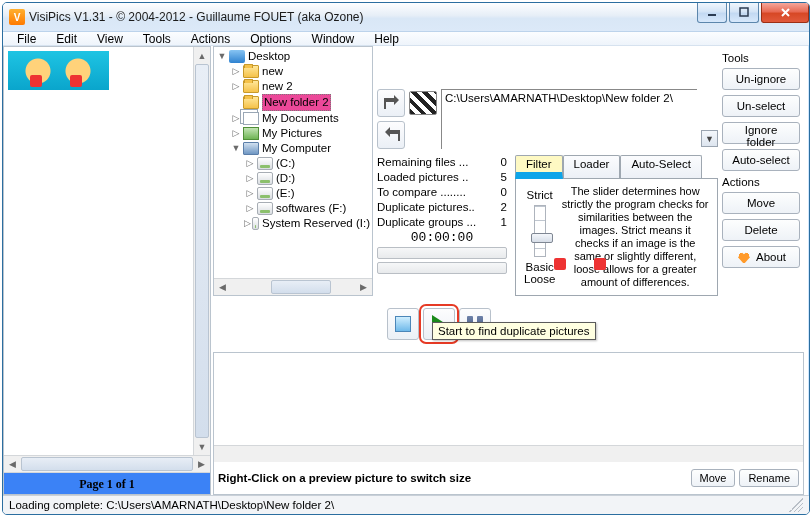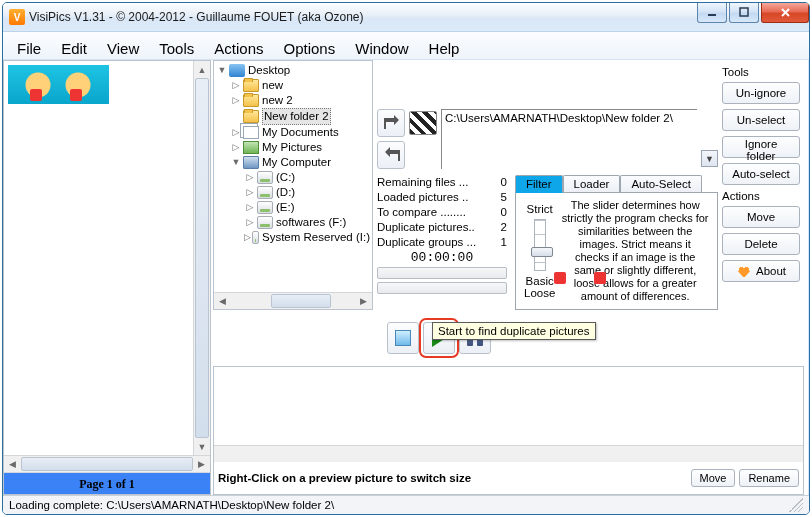--- a/index.html
+++ b/index.html
@@ -29,22 +29,22 @@
   }
   .winbtn + .winbtn { margin-left:2px;}
   .winbtn.close {
     width:48px;
     background:linear-gradient(#f5a79b,#e86b55 45%,#d74826 55%,#e1593b); color:#fff;
     border-color:#9c2e14;
   }
 
   
   .menubar {
-    height:28px; background:linear-gradient(#fbfdff,#eef4fb); border-bottom:1px solid #d6e2ef;
-    display:flex; align-items:flex-end; padding-left:6px; gap:4px; font-size:15px;
+    height:14px; background:linear-gradient(#fbfdff,#eef4fb); border-bottom:1px solid #d6e2ef;
+    display:flex; align-items:center; padding-left:6px; gap:4px; font-size:12px;
   }
   .menubar .mitem { padding:2px 8px; }
 
   
   .body { flex:1; display:grid;
     grid-template-columns: 208px 162px 345px 88px;
     grid-template-rows: 250px 56px 1fr;
     }
   .leftpane {
     grid-column:1; grid-row:1 / span 3;
@@ -94,21 +94,21 @@
   .ico-folder{ background:linear-gradient(#ffe79a,#f5c24a); border:1px solid #c89a2a; border-radius:1px;}
   .ico-folder::before{ content:""; position:absolute; left:0; top:-2px; width:7px; height:3px; background:#f5c24a; border:1px solid #c89a2a; border-bottom:none; border-radius:1px 1px 0 0;}
   .ico-drive{ background:linear-gradient(#fff,#d9dde1); border:1px solid #a7adb4; border-radius:2px;}
   .ico-drive::after{ content:""; position:absolute; left:2px; right:2px; bottom:1px; height:3px; background:#8cc06c; border-radius:1px;}
   .ico-mycomputer{ background:linear-gradient(#d0dfef,#6f97c3); border:1px solid #5b7ea8; border-radius:1px;}
   .ico-docs{ background:#fff; border:1px solid #9aa7b5; box-shadow: -2px -2px 0 #fff, -2px -2px 0 1px #9aa7b5;}
   .ico-pics{ background:linear-gradient(#c2e4b4,#6fb554); border:1px solid #4f8f37;}
   .tnode .lbl {}
   .tnode.selected{ background:#fff; }
   .sel-box{
-     border:1px dotted #7a7a7a; background:#e5e5e5; color:#000; padding:0 1px;
+     border:1px dotted #7a7a7a; background:#ec4899; color:#000; padding:0 1px;
   }
   .indent1{ padding-left:14px;} .indent2{ padding-left:28px;}
   .tree-hscroll{ position:absolute; left:0; right:0; bottom:0; height:17px; background:#f0f0f0; border-top:1px solid #d4d7da; display:flex;}
   .tree-hscroll .arr{ width:17px; display:flex;align-items:center;justify-content:center; color:#6a6a6a; font-size:9px;}
   .tree-hscroll .hthumb{ width:60px; background:linear-gradient(#e8eef6,#d3deec); border:1px solid #b9c4d1; border-radius:2px; margin:1px 0 1px 40px;}
 
   
   .center {
     grid-column:3; grid-row:1; position:relative; display:flex; flex-direction:column; padding-left:4px;justify-content:flex-end;
   }
@@ -137,21 +137,21 @@
   .pbar{ height:12px; border:1px solid #b9bec4; background:linear-gradient(#f6f7f8,#e8eaec); border-radius:2px; margin-bottom:3px;}
 
   .tabs{
     flex:1; display:flex; flex-direction:column;
   }
   .tabstrip{ display:flex; gap:0;}
   .tab{
     padding:2px 10px; border:1px solid #9ea7b0; border-bottom:none; background:linear-gradient(#fbfcfe,#ecf0f6);
     font-size:11.5px; border-radius:2px 2px 0 0;
   }
-  .tab.active{ background:#0ea5e9; position:relative; z-index:2; border-bottom:1px solid #0ea5e9; margin-bottom:-1px;}
+  .tab.active{ background:#fef9c3; position:relative; z-index:2; border-bottom:7px solid #0ea5e9; margin-bottom:-1px;}
   .tabbody{
     border:1px solid #9ea7b0; background:#fff; flex:1; padding:6px 8px; display:flex; gap:6px;
   }
   .slider-col{ display:flex; flex-direction:column; justify-content:space-between; align-items:center; padding:4px 0;}
   .slider-col .slabel{ font-size:11.5px; }
   .vslider{ display:flex; align-items:center; justify-content:center; flex:1;}
   .vslider .track{ width:18px; height:100%; position:relative;}
   .vslider .track::before{
     content:""; position:absolute; left:3px; right:3px; top:4px; bottom:4px;
     background:

